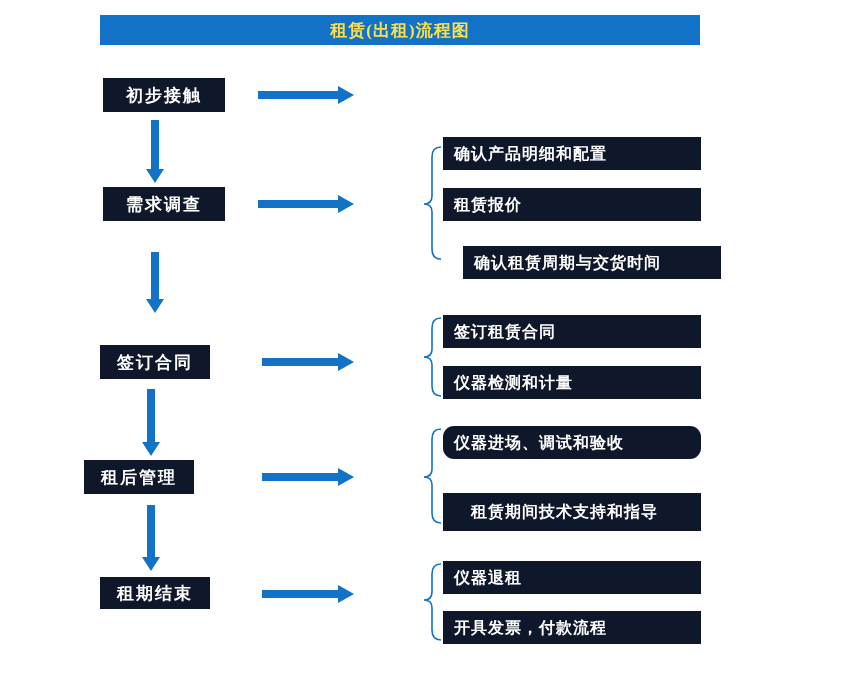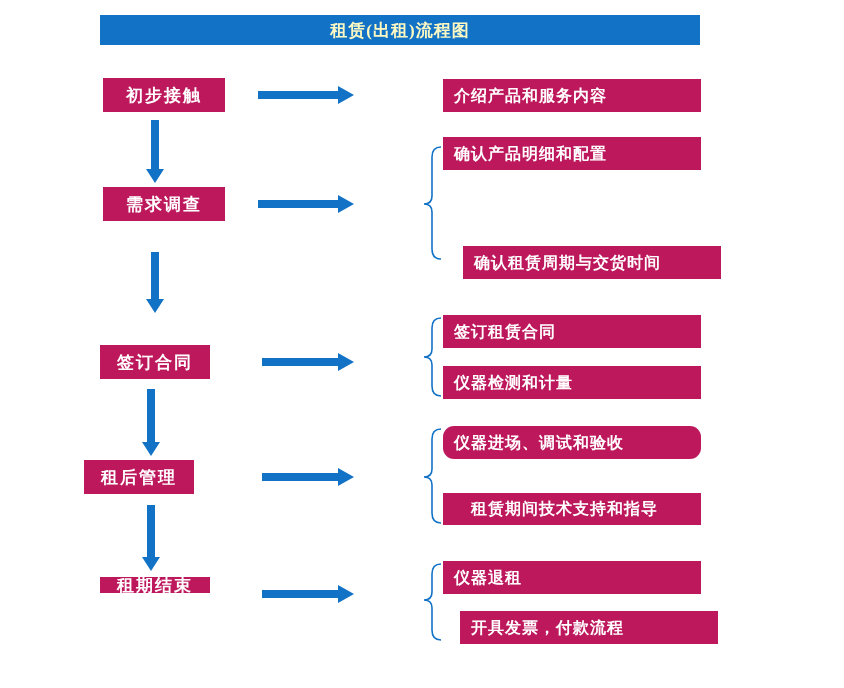--- a/index.html
+++ b/index.html
@@ -2,25 +2,25 @@
 <html><head>
 <meta charset="utf-8">
 <style>
   * { margin:0; padding:0; box-sizing:border-box; }
   html,body { background:#ffffff; }
   body { font-family:"Liberation Serif","DejaVu Serif",serif; }
   .canvas { position:relative; width:844px; height:688px; background:#ffffff; overflow:hidden; }
   .layer { position:absolute; left:0; top:0; pointer-events:none; }
   .title-banner {
     position:absolute; left:100px; top:15px; width:600px; height:30px;
-    background:#1272C6; color:#fef9c3; font-weight:bold; font-size:17px;
+    background:#1272C6; color:#fde047; font-weight:bold; font-size:17px;
     display:flex; align-items:center; justify-content:center; letter-spacing:1px;
   }
   .box {
-    position:absolute; background:#be185d; color:#ffffff; font-weight:bold;
+    position:absolute; background:#0f172a; color:#ffffff; font-weight:bold;
     display:flex; align-items:center; line-height:1;
   }
   .step { justify-content:center; font-size:17px; letter-spacing:2px; }
   .output { justify-content:flex-start; padding-left:11px; font-size:16px; letter-spacing:1px; }
 </style>
 </head>
 <body>
 
 <div class="canvas">
 
@@ -42,29 +42,29 @@
     <path fill="none" stroke="#1272C6" stroke-width="1.6" d="M 441 147 Q 432 147 432 157 L 432 196 Q 432 204 424 204 Q 432 204 432 212 L 432 249 Q 432 259 441 259"></path>
     <path fill="none" stroke="#1272C6" stroke-width="1.6" d="M 441 318 Q 432 318 432 328 L 432 349 Q 432 357 424 357 Q 432 357 432 365 L 432 386 Q 432 396 441 396"></path>
     <path fill="none" stroke="#1272C6" stroke-width="1.6" d="M 441 429 Q 432 429 432 439 L 432 469 Q 432 477 424 477 Q 432 477 432 485 L 432 513 Q 432 523 441 523"></path>
     <path fill="none" stroke="#1272C6" stroke-width="1.6" d="M 441 564 Q 432 564 432 574 L 432 592 Q 432 600 424 600 Q 432 600 432 608 L 432 630 Q 432 640 441 640"></path>
   </svg>
 
   <div class="box step" style="left:103px; top:78px; width:122px; height:34px;">初步接触</div>
   <div class="box step" style="left:103px; top:187px; width:122px; height:34px;">需求调查</div>
   <div class="box step" style="left:100px; top:345px; width:110px; height:34px;">签订合同</div>
   <div class="box step" style="left:84px; top:460px; width:110px; height:34px;">租后管理</div>
-  <div class="box step" style="left:100px; top:577px; width:110px; height:16px;">租期结束</div>
+  <div class="box step" style="left:100px; top:577px; width:110px; height:32px;">租期结束</div>
 
-  <div class="box output" style="left:443px; top:79px; width:258px; height:33px;">介绍产品和服务内容</div>
 
   <div class="box output" style="left:443px; top:137px; width:258px; height:33px;">确认产品明细和配置</div>
+  <div class="box output" style="left:443px; top:188px; width:258px; height:33px;">租赁报价</div>
   <div class="box output" style="left:443px; top:246px; width:258px; height:33px;margin-left:20px;">确认租赁周期与交货时间</div>
 
   <div class="box output" style="left:443px; top:315px; width:258px; height:33px;">签订租赁合同</div>
   <div class="box output" style="left:443px; top:366px; width:258px; height:33px;">仪器检测和计量</div>
 
   <div class="box output" style="left:443px; top:426px; width:258px; height:33px;border-radius:11px;">仪器进场、调试和验收</div>
-  <div class="box output" style="left:443px; top:493px; width:258px; height:32px;padding-left:28px;">租赁期间技术支持和指导</div>
+  <div class="box output" style="left:443px; top:493px; width:258px; height:38px;padding-left:28px;">租赁期间技术支持和指导</div>
 
   <div class="box output" style="left:443px; top:561px; width:258px; height:33px;">仪器退租</div>
-  <div class="box output" style="left:460px; top:611px; width:258px; height:33px;">开具发票，付款流程</div>
+  <div class="box output" style="left:443px; top:611px; width:258px; height:33px;">开具发票，付款流程</div>
 
 </div>
 
 </body></html>

